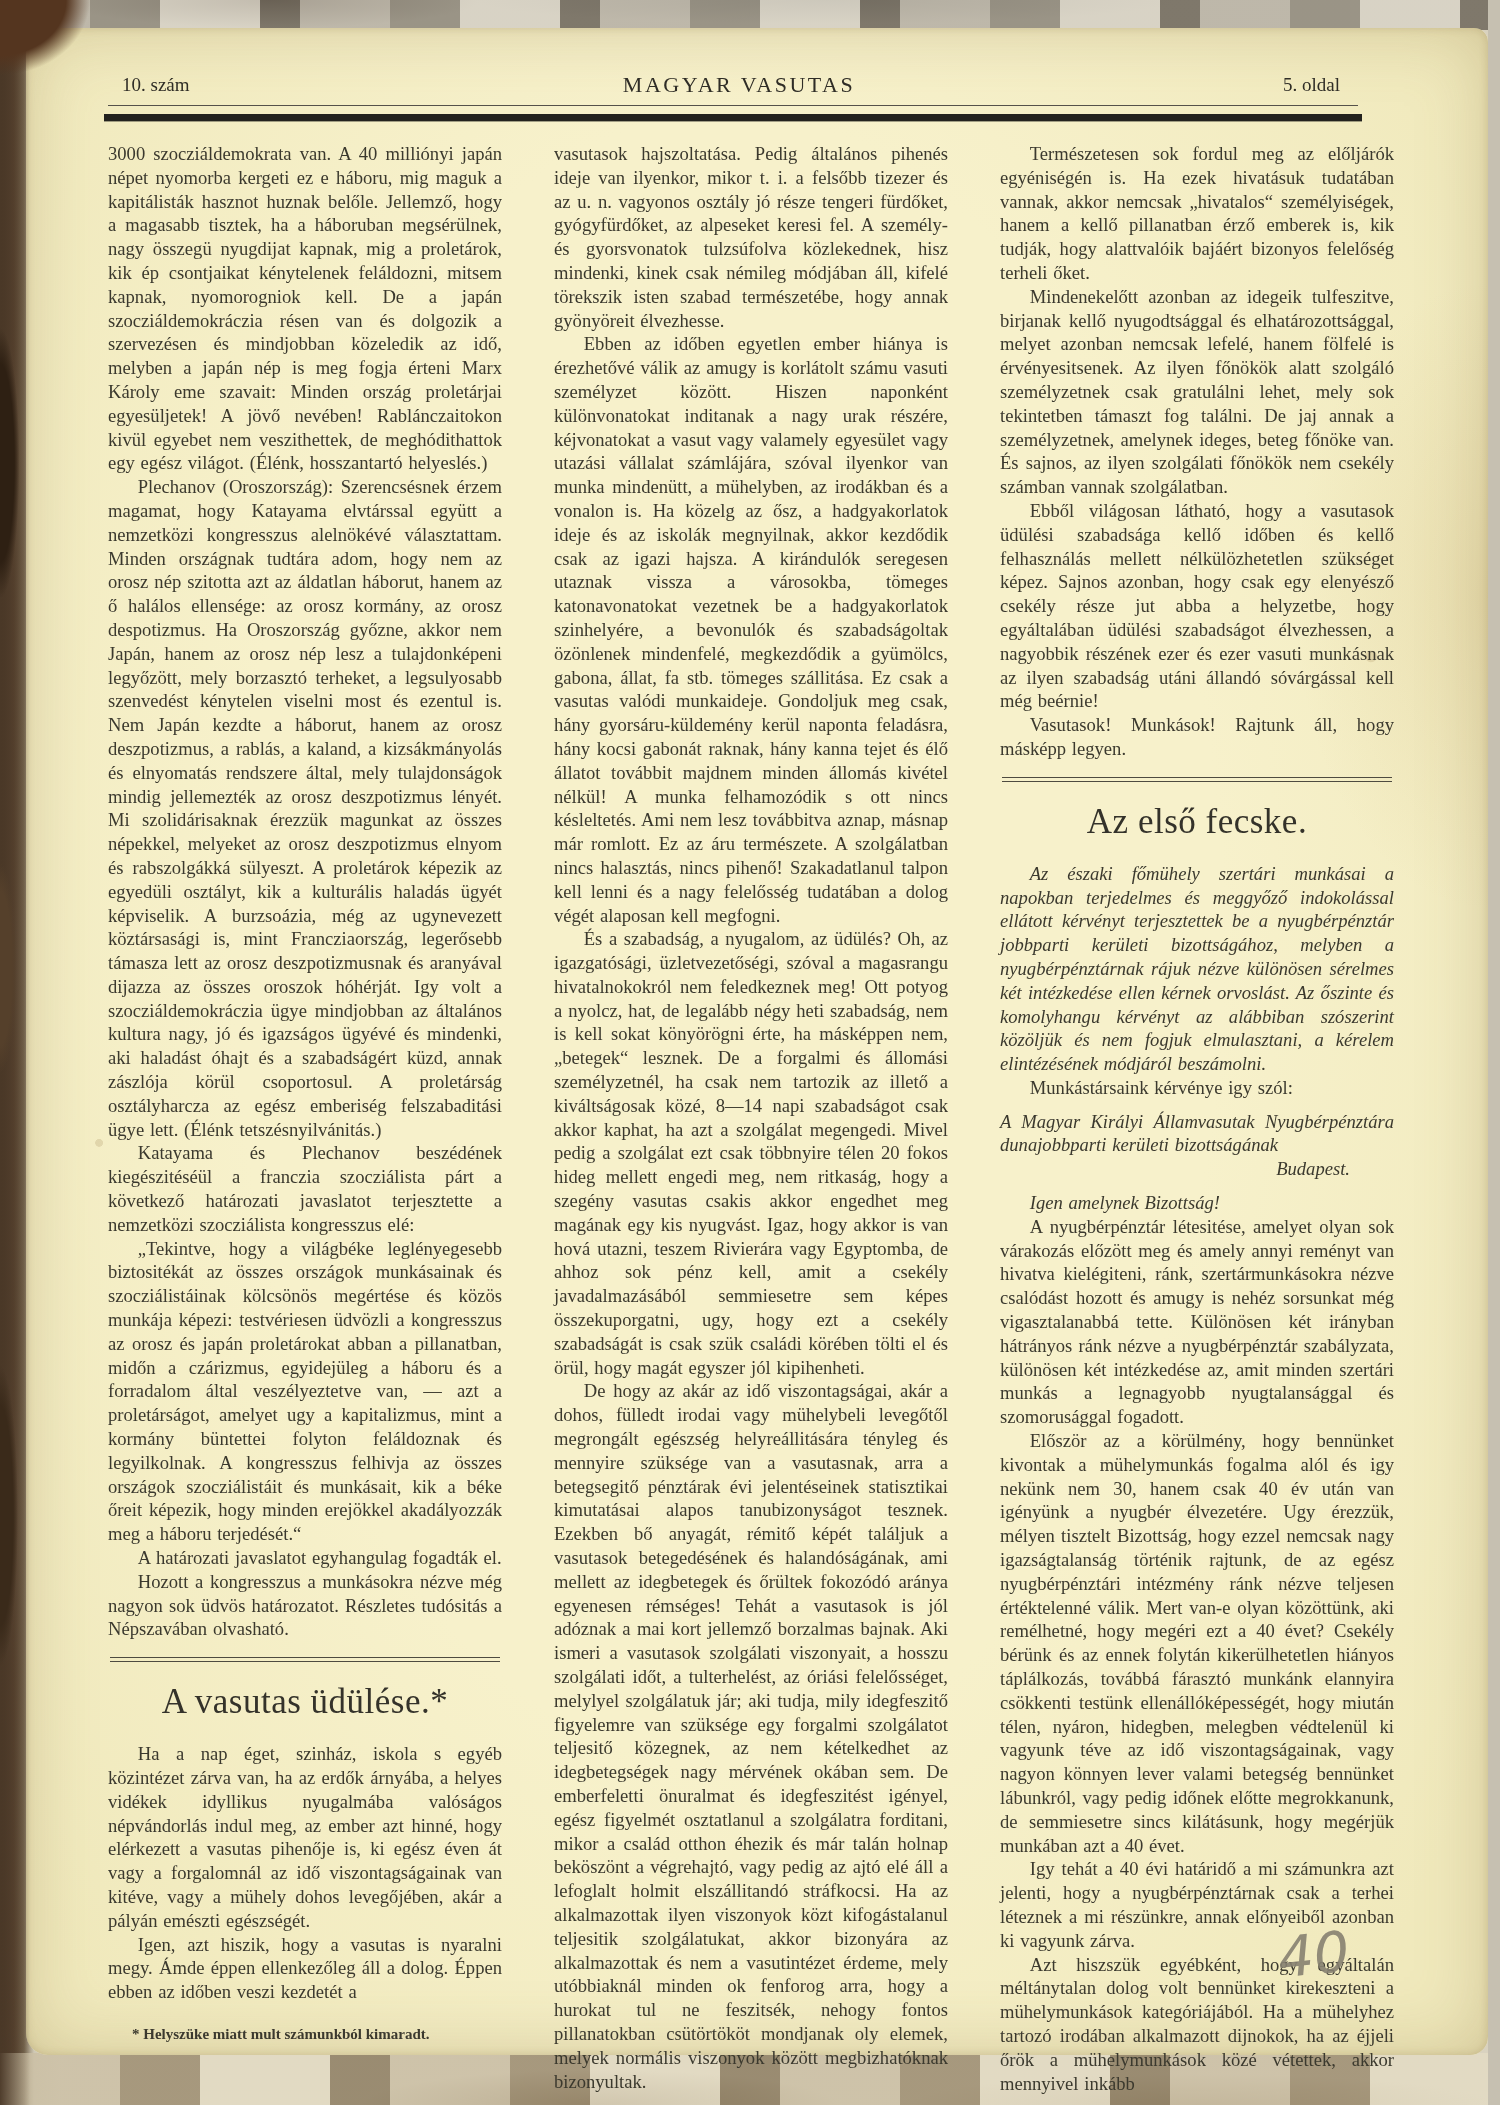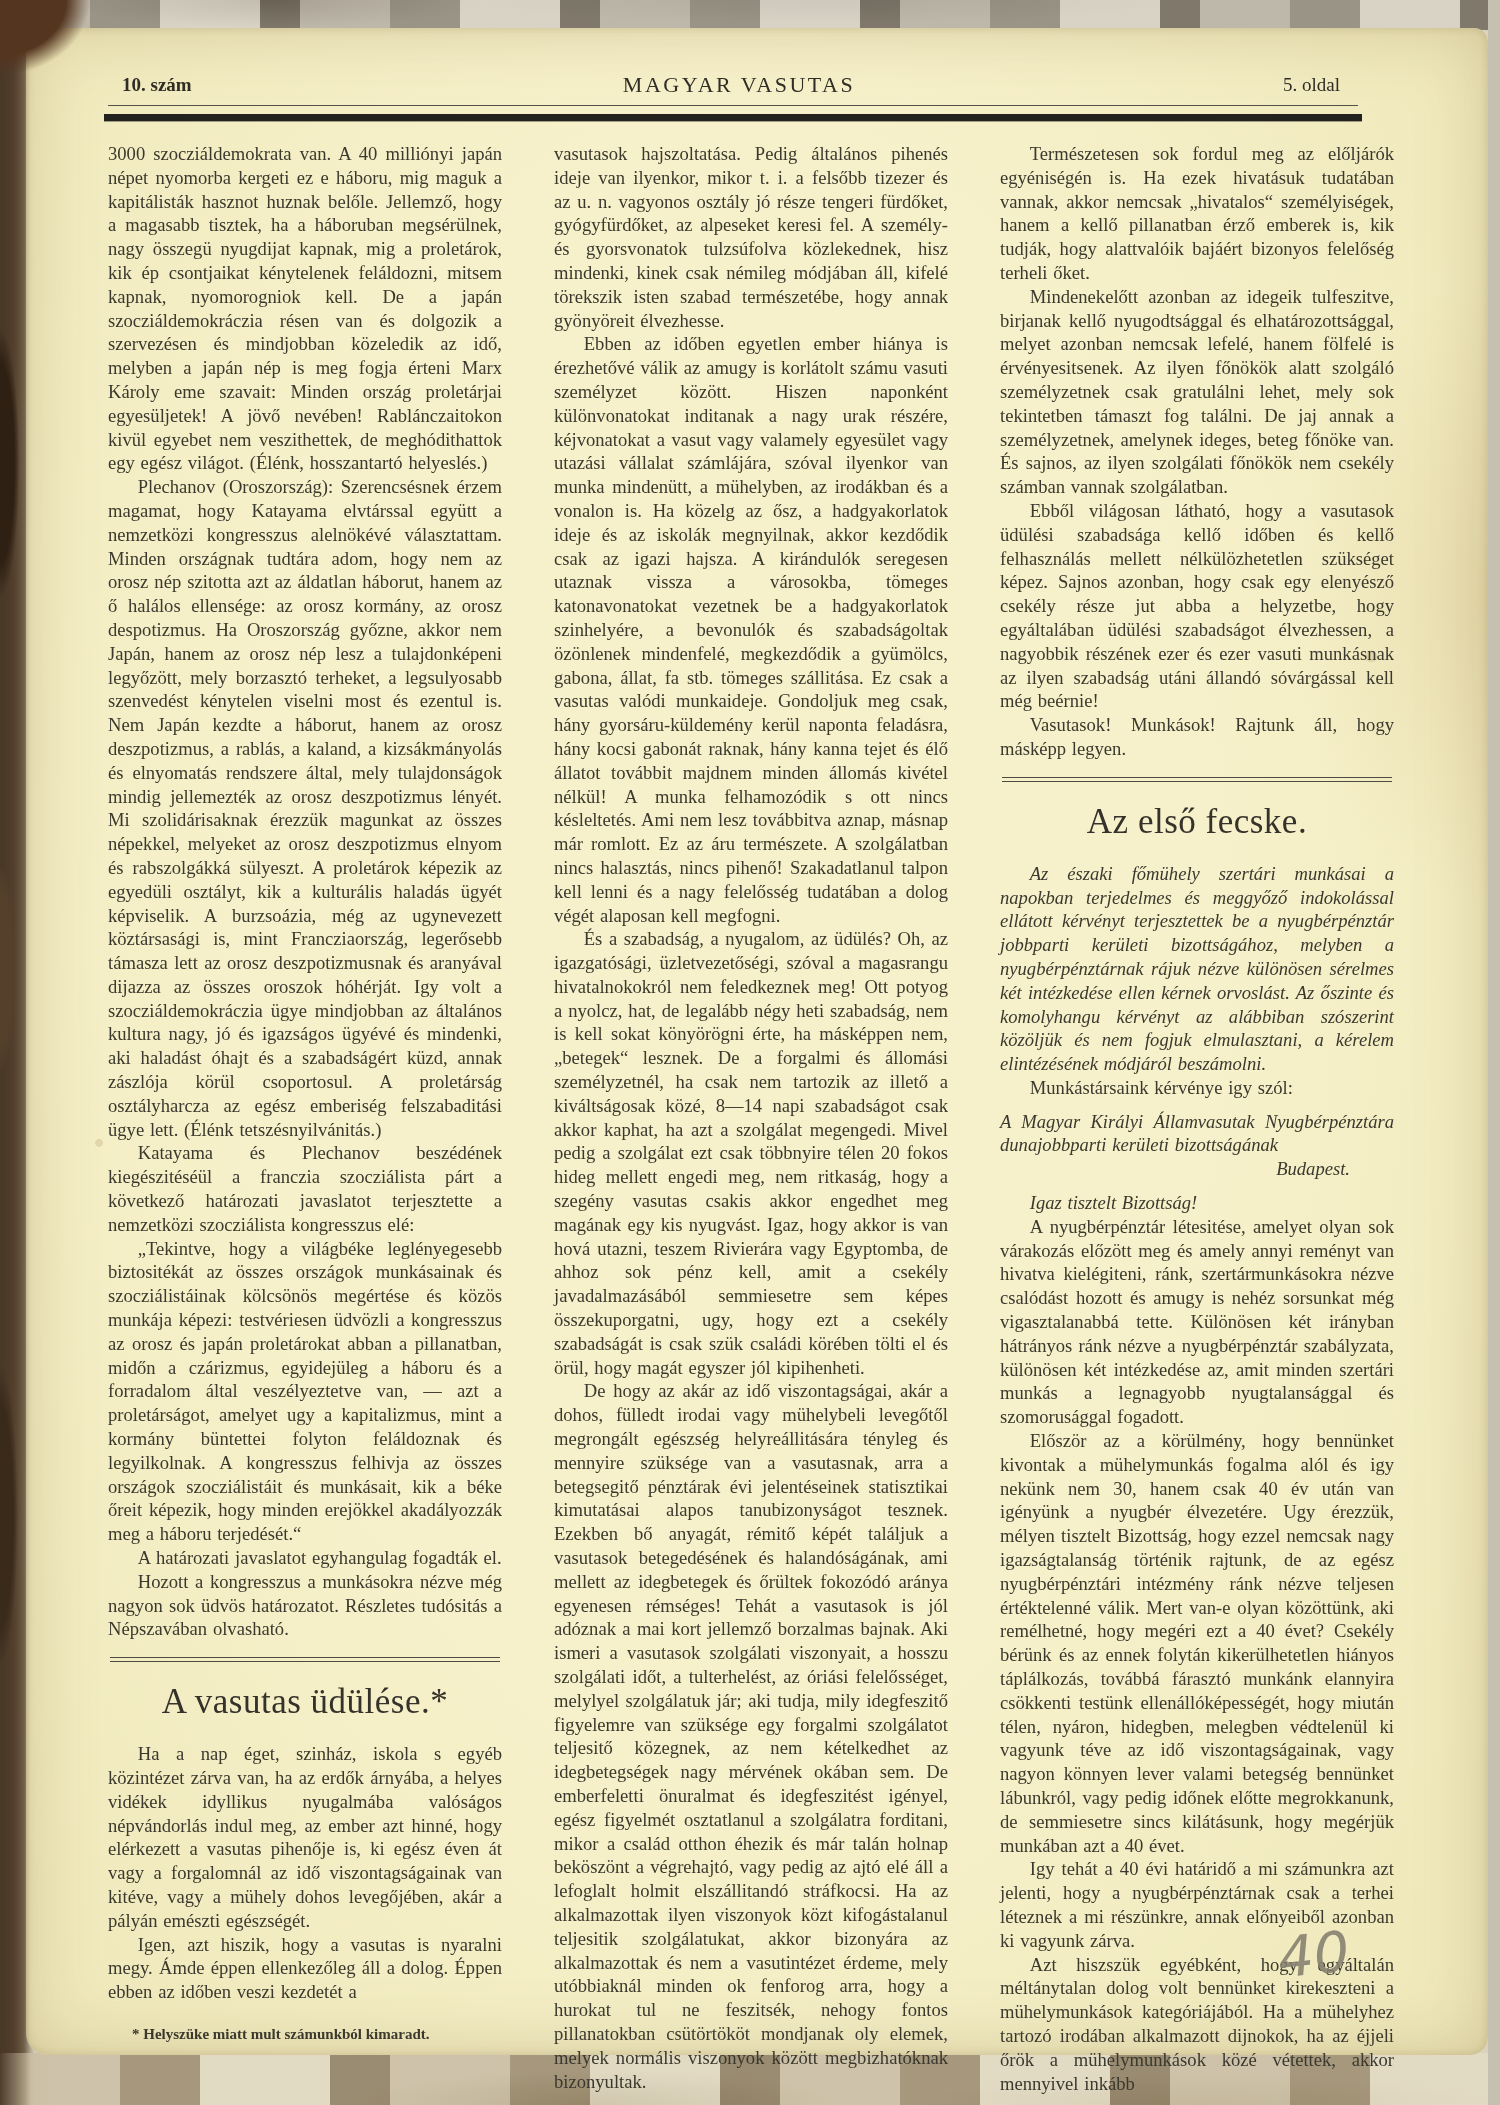--- a/index.html
+++ b/index.html
@@ -29,21 +29,21 @@
   .torn-left{position:absolute;left:0;top:0;bottom:0;width:30px;
     background:
       radial-gradient(ellipse 26px 180px at 0% 22%, #2e2013 0 55%, transparent 75%),
       radial-gradient(ellipse 22px 140px at 0% 46%, #55402b 0 55%, transparent 75%),
       radial-gradient(ellipse 24px 200px at 0% 72%, #3a2a1a 0 55%, transparent 75%),
       linear-gradient(90deg, rgba(74,56,39,.95), rgba(74,56,39,0));}
   .corner-tl{position:absolute;left:0;top:0;width:120px;height:110px;
     background:radial-gradient(ellipse 120px 100px at 0% 0%, #54351f 0 55%, rgba(84,53,31,0) 75%);}
 
   .masthead-row{position:absolute;left:108px;width:1250px;top:74px;height:26px;color:#2f2d26;}
-  .issue-label{position:absolute;left:14px;top:0;font-size:19px;font-weight:bold;}
+  .issue-label{position:absolute;left:14px;top:0;font-size:19px;}
   .masthead{position:absolute;left:12px;right:0;top:-2px;text-align:center;font-size:22px;letter-spacing:2.5px;}
   .page-label{position:absolute;right:18px;top:0;font-size:19px;}
   .rule-thin{position:absolute;left:108px;width:1250px;top:105px;height:0;border-top:1.5px solid #55514a;}
   .rule-thick{position:absolute;left:104px;width:1258px;top:114px;height:7px;background:#23221e;
     box-shadow:0 1px 0 rgba(35,34,30,.4);}
 
   .columns{position:absolute;left:108px;top:142px;width:1250px;display:flex;gap:52px;color:#3b392e;}
   .col{width:394px;flex:0 0 394px;}
   .para{font-size:18.6px;line-height:23.8px;text-align:justify;text-indent:1.6em;margin:0;
     word-spacing:.06em;}
@@ -100,21 +100,21 @@
         <p class="para">Természetesen sok fordul meg az előljárók egyéniségén is. Ha ezek hivatásuk tudatában vannak, akkor nemcsak „hivatalos“ személyiségek, hanem a kellő pillanatban érző emberek is, kik tudják, hogy alattvalóik bajáért bizonyos felelőség terheli őket.</p>
         <p class="para">Mindenekelőtt azonban az idegeik tulfeszitve, birjanak kellő nyugodtsággal és elhatározottsággal, melyet azonban nemcsak lefelé, hanem fölfelé is érvényesitsenek. Az ilyen főnökök alatt szolgáló személyzetnek csak gratulálni lehet, mely sok tekintetben támaszt fog találni. De jaj annak a személyzetnek, amelynek ideges, beteg főnöke van. És sajnos, az ilyen szolgálati főnökök nem csekély számban vannak szolgálatban.</p>
         <p class="para">Ebből világosan látható, hogy a vasutasok üdülési szabadsága kellő időben és kellő felhasználás mellett nélkülözhetetlen szükséget képez. Sajnos azonban, hogy csak egy elenyésző csekély része jut abba a helyzetbe, hogy egyáltalában üdülési szabadságot élvezhessen, a nagyobbik részének ezer és ezer vasuti munkásnak az ilyen szabadság utáni állandó sóvárgással kell még beérnie!</p>
         <p class="para">Vasutasok! Munkások! Rajtunk áll, hogy másképp legyen.</p>
         <div class="rule"></div>
         <h2 class="article-title">Az első fecske.</h2>
         <p class="para italic">Az északi főmühely szertári munkásai a napokban terjedelmes és meggyőző indokolással ellátott kérvényt terjesztettek be a nyugbérpénztár jobbparti kerületi bizottságához, melyben a nyugbérpénztárnak rájuk nézve különösen sérelmes két intézkedése ellen kérnek orvoslást. Az őszinte és komolyhangu kérvényt az alábbiban szószerint közöljük és nem fogjuk elmulasztani, a kérelem elintézésének módjáról beszámolni.</p>
         <p class="para">Munkástársaink kérvénye igy szól:</p>
         <p class="para noindent italic spaced">A Magyar Királyi Államvasutak Nyugbérpénztára dunajobbparti kerületi bizottságának</p>
         <p class="para italic right">Budapest.</p>
-        <p class="para italic spaced">Igaz tisztelt Bizottság!</p>
+        <p class="para italic spaced">Igen amelynek Bizottság!</p>
         <p class="para">A nyugbérpénztár létesitése, amelyet olyan sok várakozás előzött meg és amely annyi reményt van hivatva kielégiteni, ránk, szertármunkásokra nézve csalódást hozott és amugy is nehéz sorsunkat még vigasztalanabbá tette. Különösen két irányban hátrányos ránk nézve a nyugbérpénztár szabályzata, különösen két intézkedése az, amit minden szertári munkás a legnagyobb nyugtalansággal és szomorusággal fogadott.</p>
         <p class="para">Először az a körülmény, hogy bennünket kivontak a mühelymunkás fogalma alól és igy nekünk nem 30, hanem csak 40 év után van igényünk a nyugbér élvezetére. Ugy érezzük, mélyen tisztelt Bizottság, hogy ezzel nemcsak nagy igazságtalanság történik rajtunk, de az egész nyugbérpénztári intézmény ránk nézve teljesen értéktelenné válik. Mert van-e olyan közöttünk, aki remélhetné, hogy megéri ezt a 40 évet? Csekély bérünk és az ennek folytán kikerülhetetlen hiányos táplálkozás, továbbá fárasztó munkánk elannyira csökkenti testünk ellenállóképességét, hogy miután télen, nyáron, hidegben, melegben védtelenül ki vagyunk téve az idő viszontagságainak, vagy nagyon könnyen lever valami betegség bennünket lábunkról, vagy pedig időnek előtte megrokkanunk, de semmiesetre sincs kilátásunk, hogy megérjük munkában azt a 40 évet.</p>
         <p class="para">Igy tehát a 40 évi határidő a mi számunkra azt jelenti, hogy a nyugbérpénztárnak csak a terhei léteznek a mi részünkre, annak előnyeiből azonban ki vagyunk zárva.</p>
         <p class="para">Azt hiszszük egyébként, hogy egyáltalán méltánytalan dolog volt bennünket kirekeszteni a mühelymunkások kategóriájából. Ha a mühelyhez tartozó irodában alkalmazott dijnokok, ha az éjjeli őrök a mühelymunkások közé vétettek, akkor mennyivel inkább</p>
       </div>
   </div>
 
   <div class="handwriting">40</div>
 </div>
 

